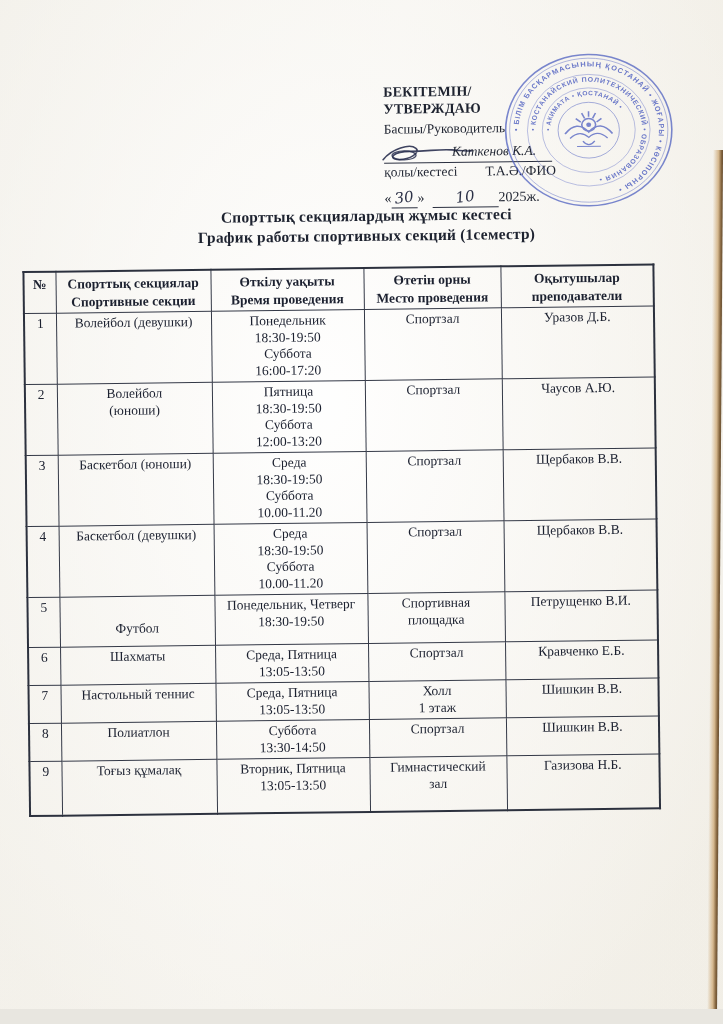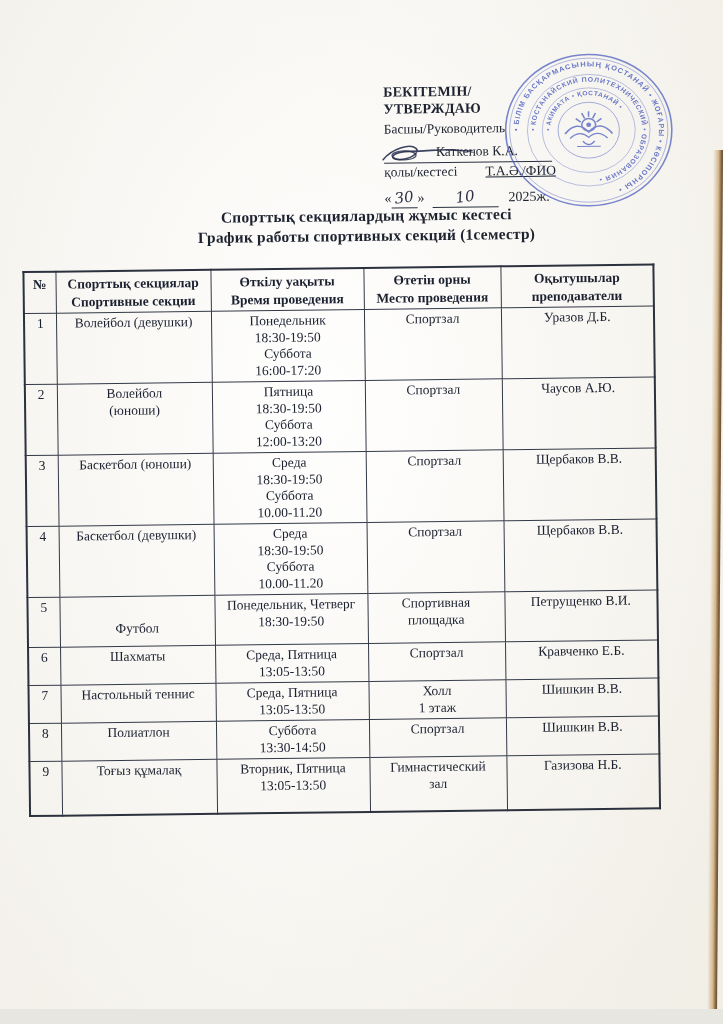--- a/index.html
+++ b/index.html
@@ -23,32 +23,32 @@
     position:absolute;inset:0;
     transform:rotate(-0.7deg);
     transform-origin:360px 480px;
     color:#1e2330;
   }
   
   .approval{position:absolute;left:388px;top:84px;width:215px;font-size:13.5px;line-height:16.5px;}
   .approval .head{font-weight:bold;font-size:14px;line-height:17px;white-space:pre-line;letter-spacing:.2px;}
   .approval .role{margin-top:4px;}
   .sigrow{position:relative;margin-top:2px;height:22px;border-bottom:1.4px solid #2b3040;width:168px;}
-  .sigrow .name{position:absolute;left:52px;bottom:1px;white-space:nowrap;}
+  .sigrow .name{position:absolute;left:68px;bottom:1px;white-space:nowrap;font-style:italic;}
   .sigrow svg{position:absolute;left:-4px;bottom:-4px;}
   .caps{display:flex;margin-top:1px;width:205px;}
-  .caps .c2{margin-left:28px;text-decoration:underline;}
+  .caps .c2{margin-left:28px;}
   .daterow{margin-top:9px;font-size:14px;white-space:nowrap;}
   .hand{
     display:inline-block;font-family:"DejaVu Serif",serif;font-style:italic;
     color:#2c3147;transform:rotate(-7deg);font-size:15px;
   }
   .u30{display:inline-block;border-bottom:1.3px solid #2b3040;min-width:26px;text-align:center;}
   .u10{display:inline-block;border-bottom:1.3px solid #2b3040;min-width:66px;text-align:center;margin-left:8px;}
-  .yr{margin-left:10px;}
+  .yr{}
   
   .stamp{position:absolute;left:504px;top:52px;opacity:.82;}
   .stamp text{fill:#4d5ec0;font-family:"Liberation Sans",sans-serif;font-weight:bold;}
   .stamp .ring{font-size:7.6px;letter-spacing:1.1px;}
   .stamp .ring2{font-size:7.2px;letter-spacing:.8px;}
   .stamp .ring3{font-size:6.8px;letter-spacing:.6px;}
   
   .title{position:absolute;left:0;top:206px;width:723px;text-align:center;
     font-weight:bold;font-size:15.5px;line-height:19.5px;transform:translateX(8px);letter-spacing:.2px;}
   

